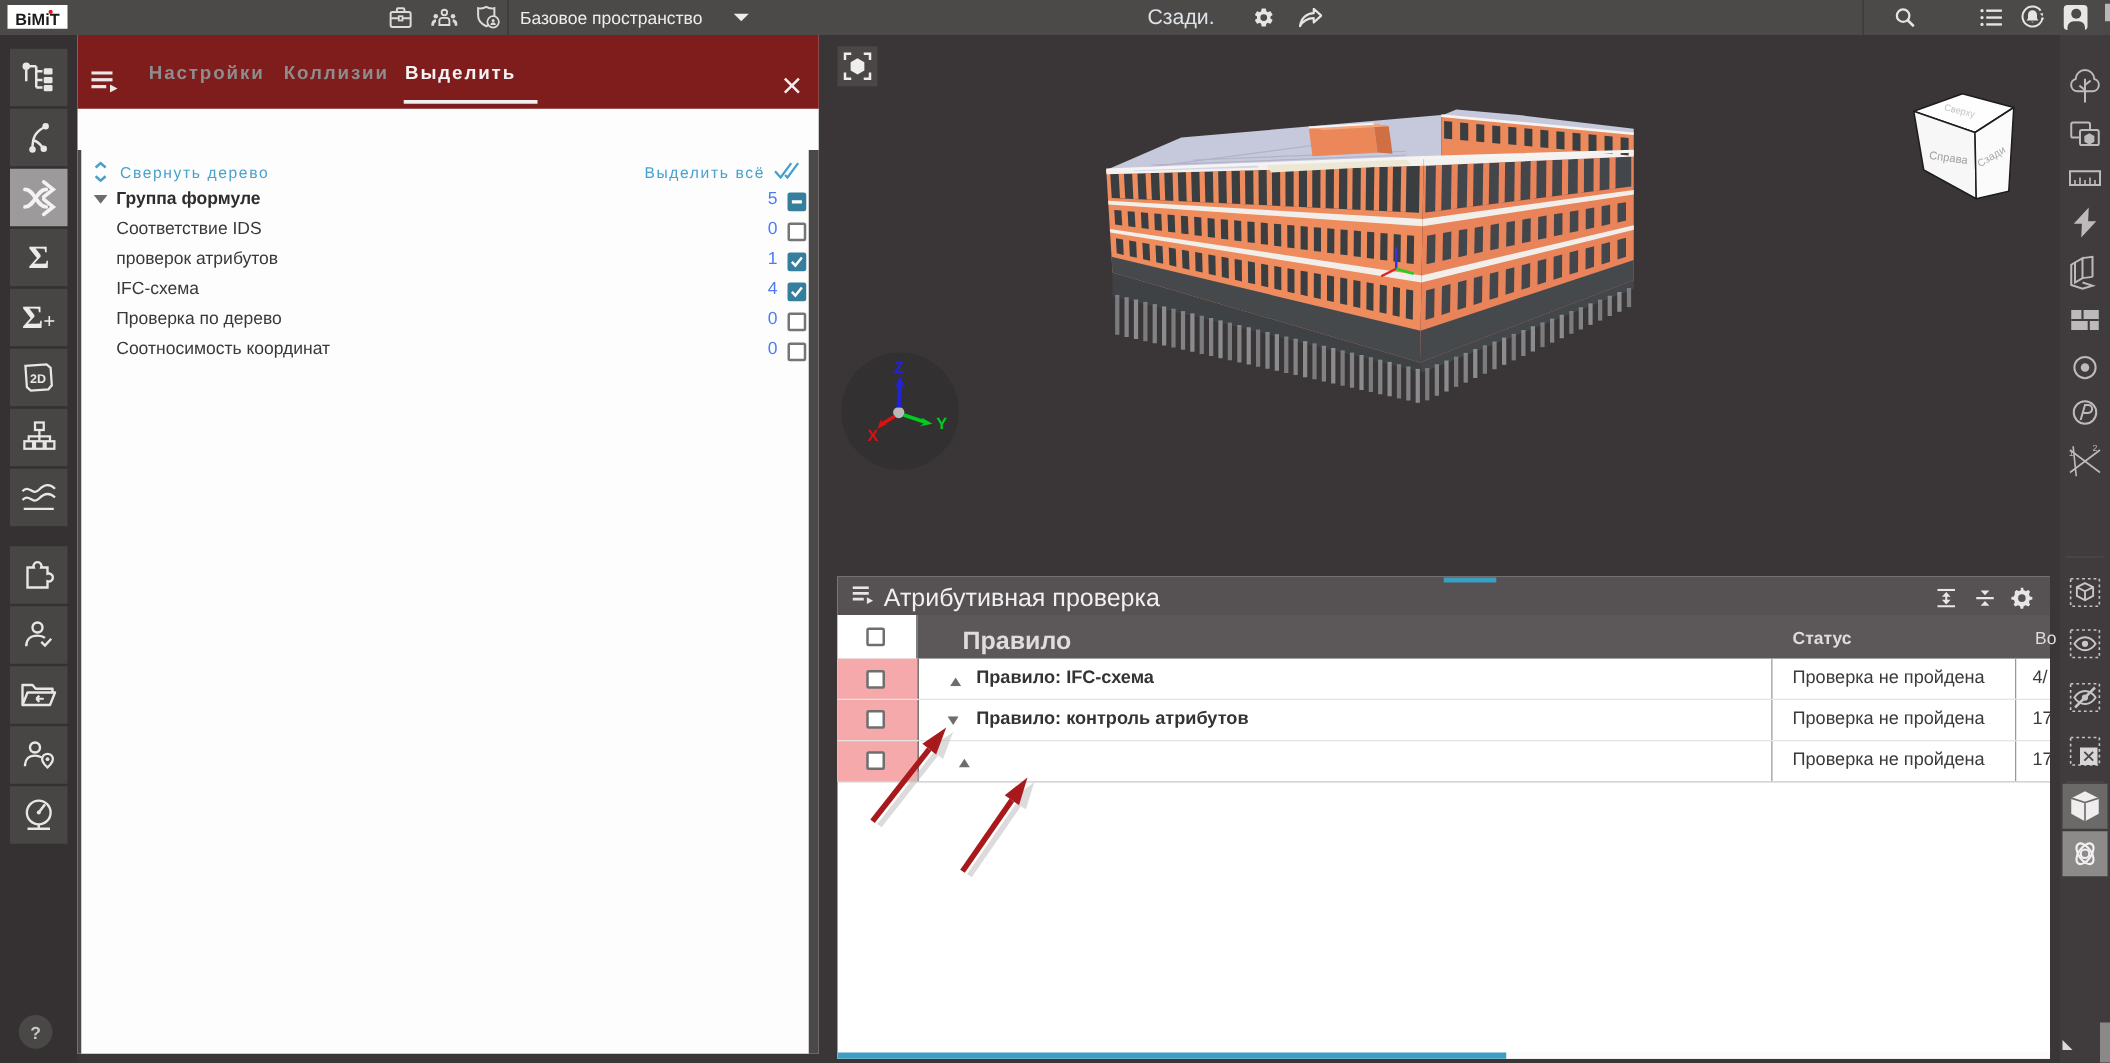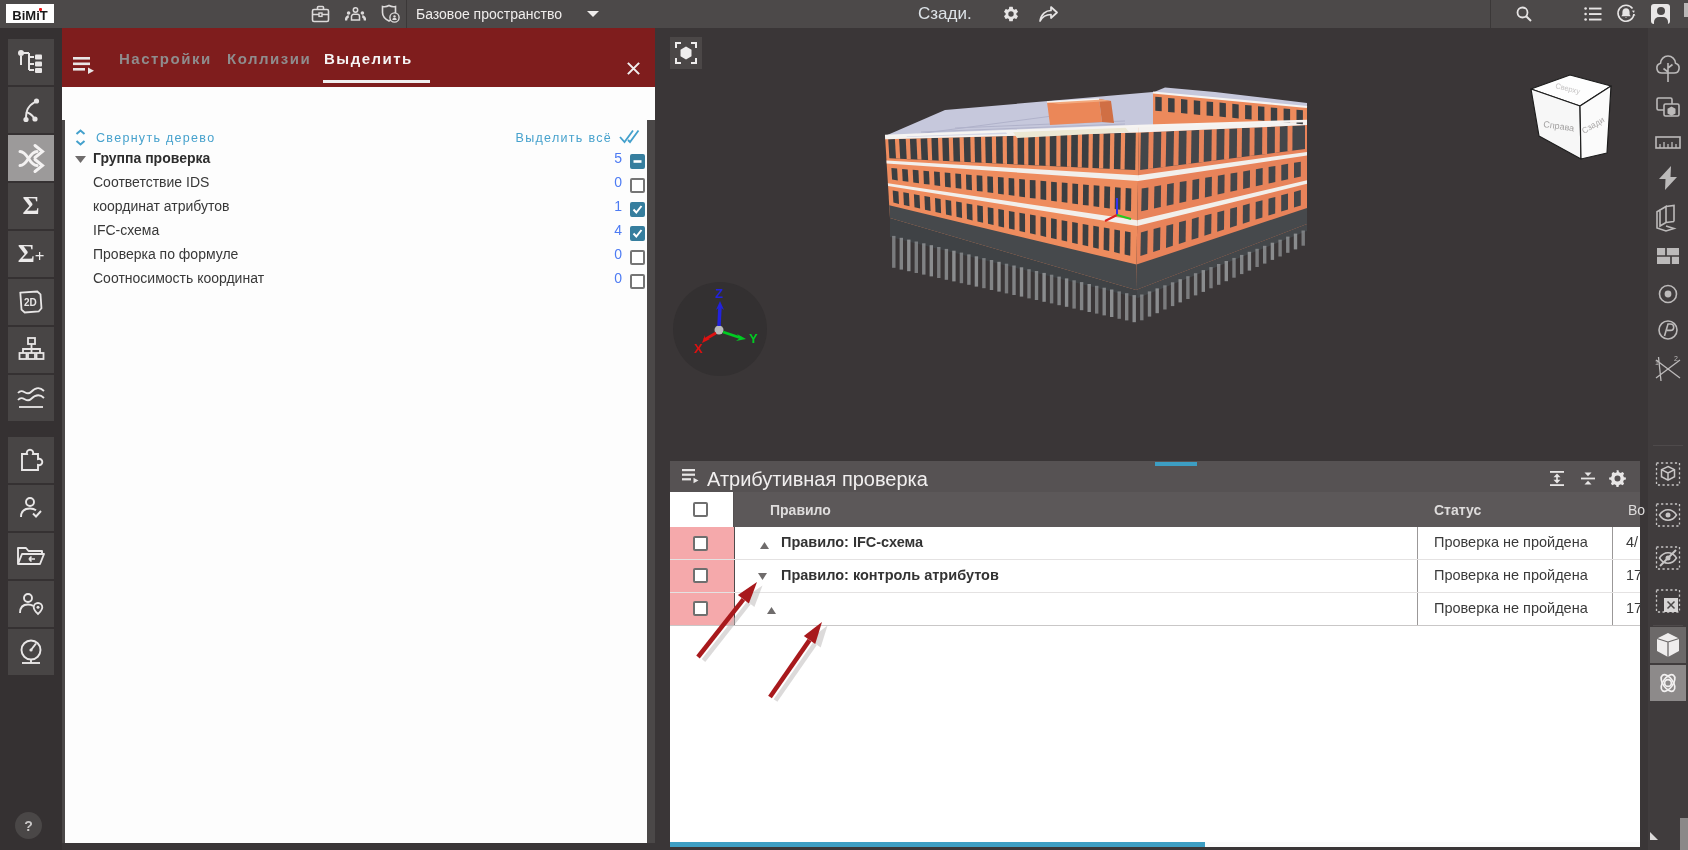--- a/index.html
+++ b/index.html
@@ -456,46 +456,46 @@
     </svg>
     <div class="abs" style="left:34px;top:103px;font-size:12.5px;letter-spacing:1.3px;color:#47a2cd;">Свернуть дерево</div>
     <div class="abs" style="right:43px;top:103px;font-size:12.5px;letter-spacing:1.3px;color:#47a2cd;">Выделить всё</div>
     <svg class="abs" style="left:557px;top:101px" width="22" height="15" viewBox="0 0 22 15">
       <path d="M1 8 l4.5 5 L14 1.5 M9 11 l2 2 L19.5 1.5" fill="none" stroke="#43a0cc" stroke-width="1.8"></path>
     </svg>
 
     <svg class="abs" style="left:13px;top:128px" width="11" height="8" viewBox="0 0 11 8">
         <path d="M0 0 L5.5 7 L11 0 Z" fill="#6f6c6c"></path>
       </svg>
-    <div class="abs" style="left:31px;top:122px;font-weight:bold;color:#2d2d2d;">Группа проверка</div>
+    <div class="abs" style="left:31px;top:122px;font-weight:bold;color:#2d2d2d;">Группа формуле</div>
     <div class="abs num" style="left:530px;top:122px;width:30px;text-align:right;">5</div>
     <div class="cb on" style="left:568px;top:126px;">
       <svg width="11" height="11" viewBox="0 0 11 11" style="margin:0 0 0 0">
           <rect x="1.5" y="4.2" width="8" height="2.6" fill="#fff"></rect>
         </svg>
     </div>
 
     <div class="abs" style="left:31px;top:146px;">Соответствие IDS</div>
     <div class="abs num" style="left:530px;top:146px;width:30px;text-align:right;">0</div>
     <div class="cb" style="left:568px;top:150px;"></div>
-    <div class="abs" style="left:31px;top:170px;">координат атрибутов</div>
+    <div class="abs" style="left:31px;top:170px;">проверок атрибутов</div>
     <div class="abs num" style="left:530px;top:170px;width:30px;text-align:right;">1</div>
     <div class="cb on" style="left:568px;top:174px;">
         <svg width="11" height="11" viewBox="0 0 11 11">
           <path d="M1.5 5.5 l2.8 3 L9.5 2" fill="none" stroke="#fff" stroke-width="2"></path>
         </svg>
       </div>
     <div class="abs" style="left:31px;top:194px;">IFC-схема</div>
     <div class="abs num" style="left:530px;top:194px;width:30px;text-align:right;">4</div>
     <div class="cb on" style="left:568px;top:198px;">
         <svg width="11" height="11" viewBox="0 0 11 11">
           <path d="M1.5 5.5 l2.8 3 L9.5 2" fill="none" stroke="#fff" stroke-width="2"></path>
         </svg>
       </div>
-    <div class="abs" style="left:31px;top:218px;">Проверка по формуле</div>
+    <div class="abs" style="left:31px;top:218px;">Проверка по дерево</div>
     <div class="abs num" style="left:530px;top:218px;width:30px;text-align:right;">0</div>
     <div class="cb" style="left:568px;top:222px;"></div>
     <div class="abs" style="left:31px;top:242px;">Соотносимость координат</div>
     <div class="abs num" style="left:530px;top:242px;width:30px;text-align:right;">0</div>
     <div class="cb" style="left:568px;top:246px;"></div>
   </div>
   <div class="abs" style="left:585px;top:92px;width:8px;height:723px;background:#4b4848;"></div>
   <div class="abs" style="left:0;top:92px;width:3px;height:723px;background:#4b4848;"></div>
 </div>
 <div id="bpanel">
@@ -520,21 +520,21 @@
       <path d="M8 9.8 l3.5 3.8 h-7 Z" fill="#e8e6e6"></path>
     </svg>
     <svg class="abs" style="left:938px;top:8px" width="19" height="19" viewBox="0 0 24 24">
       <path fill="#e8e6e6" d="M12 8.2 a3.8 3.8 0 1 0 0 7.6 a3.8 3.8 0 1 0 0-7.6 Z M10.7 1.5 h2.6 l0.5 2.6 a8 8 0 0 1 2.2 0.9 l2.5-1.2 1.8 1.8 -1.2 2.5 a8 8 0 0 1 0.9 2.2 l2.6 0.5 v2.6 l-2.6 0.5 a8 8 0 0 1-0.9 2.2 l1.2 2.5 -1.8 1.8 -2.5-1.2 a8 8 0 0 1-2.2 0.9 l-0.5 2.6 h-2.6 l-0.5-2.6 a8 8 0 0 1-2.2-0.9 l-2.5 1.2 -1.8-1.8 1.2-2.5 a8 8 0 0 1-0.9-2.2 l-2.6-0.5 v-2.6 l2.6-0.5 a8 8 0 0 1 0.9-2.2 L4.7 5.6 l1.8-1.8 2.5 1.2 a8 8 0 0 1 2.2-0.9 Z" fill-rule="evenodd"></path>
     </svg>
   </div>
 
   <div class="abs thead" style="left:0;top:31px;width:970px;height:35px;"></div>
   <div class="abs" style="left:0;top:31px;width:64px;height:35px;background:#fff;border-right:1px solid #555152;"></div>
   <div class="cb" style="left:23px;top:41px;border-color:#6f6f6f;"></div>
-  <div class="abs" style="left:100px;top:41px;font-size:14px;font-weight:bold;color:#dedcdc;">Правило</div>
+  <div class="abs" style="left:100px;top:41px;font-size:20px;font-weight:bold;color:#dedcdc;">Правило</div>
   <div class="abs" style="left:764px;top:41px;font-size:14px;font-weight:bold;color:#dedcdc;">Статус</div>
   <div class="abs" style="left:958px;top:41px;font-size:14px;font-weight:normal;color:#dedcdc;">Во</div>
 
   <div class="abs" style="left:0;top:66px;width:970px;height:98px;background:#fff;"></div>
   <div class="abs" style="left:0;top:66px;width:64px;height:98px;background:#f5a9ab;"></div>
   <div class="abs" style="left:64px;top:66px;width:1px;height:98px;background:#4e4b4c;"></div>
   <div class="abs" style="left:747px;top:66px;width:1px;height:98px;background:#9b9898;"></div>
   <div class="abs" style="left:942px;top:66px;width:1px;height:98px;background:#9b9898;"></div>
   <div class="abs" style="left:0;top:98px;width:970px;height:1px;background:#e4e2e2;"></div>
   <div class="abs" style="left:0;top:130.5px;width:970px;height:1px;background:#e4e2e2;"></div>

